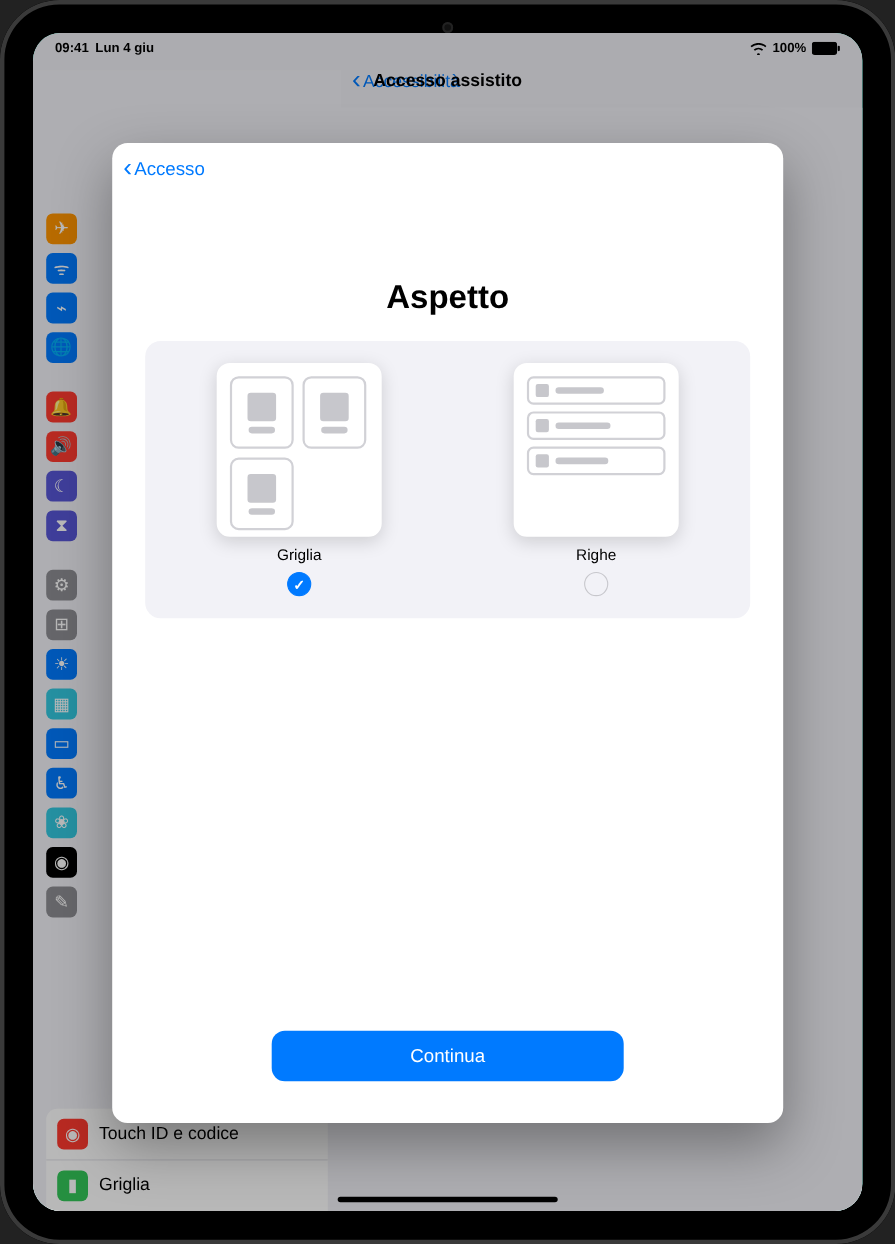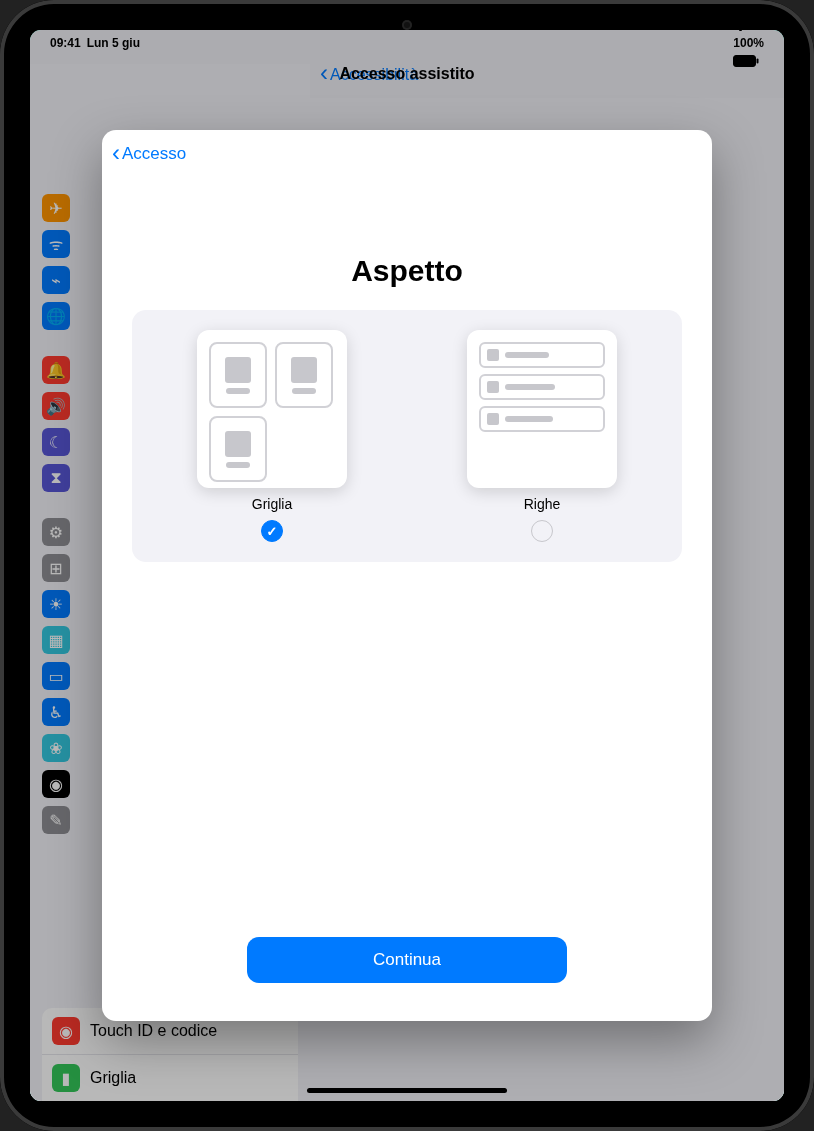--- a/index.html
+++ b/index.html
@@ -10,33 +10,33 @@
     background: #000; border-radius: 54px;
     box-shadow: inset 0 0 0 4px #3a3a3a, inset 0 0 0 10px #000;
   }
   .camera {
     position:absolute; top:20px; left:50%; transform:translateX(-50%);
     width:10px; height:10px; background:#111; border-radius:50%; box-shadow:0 0 0 2px #222 inset;
   }
 
   .screen {
     position:absolute; left:30px; top:30px; right:30px; bottom:30px;
-    border-radius: 11px; overflow: hidden; background:#5eead4;
+    border-radius: 25px; overflow: hidden; background:#5eead4;
   }
 
   
   .bg {
     position:absolute; inset:0; background:#efeff4;
   }
   .status-bar {
     position:absolute; top:0; left:0; right:0; height:22px; display:flex; align-items:center; justify-content:space-between;
     padding: 4px 20px 0; font-size:12px; font-weight:600;
   }
   .status-left { display:flex; gap:6px; align-items:center; }
-  .status-right { display:flex; gap:5px; align-items:flex-start;flex-direction:column; }
+  .status-right { display:flex; gap:5px; align-items:flex-end; }
   .wifi-icon svg, .batt-icon svg { display:block; }
 
   .bg-header {
     position:absolute; top:28px; left:0; right:0; height:40px;
   }
   .bg-back {
     position:absolute; left:290px; top:6px; color:#007aff; font-size:16px; display:flex; align-items:center; gap:2px;
   }
   .bg-title {
     position:absolute; left:50%; transform:translateX(-50%); top:7px; font-size:16px; font-weight:600;
@@ -156,21 +156,21 @@
 <div class="device">
   <div class="camera"></div>
 
   <div class="screen">
 
     <div class="bg">
 
       <div class="status-bar">
         <div class="status-left">
           <span>09:41</span>
-          <span>Lun 5 giu</span>
+          <span>Lun 4 giu</span>
         </div>
         <div class="status-right">
           <span class="wifi-icon">
             <svg width="15" height="11" viewBox="0 0 15 11">
                 <path d="M7.5 9.5a1.3 1.3 0 100 2.6 1.3 1.3 0 000-2.6zM4.3 7.2a4.8 4.8 0 016.4 0l1.1-1.2a6.4 6.4 0 00-8.6 0zM1.3 4a9.3 9.3 0 0112.4 0l1.1-1.2a11 11 0 00-14.6 0z" fill="#000"></path>
               </svg>
           </span>
           <span>100%</span>
           <span class="batt-icon">
             <svg width="26" height="12" viewBox="0 0 26 12">

